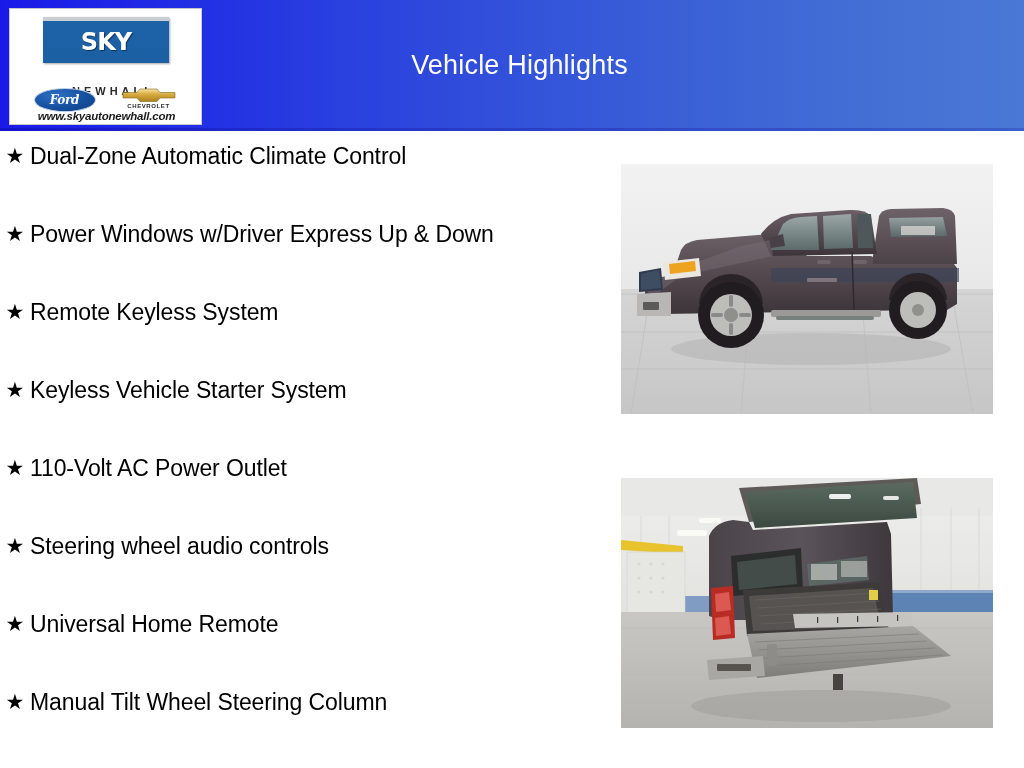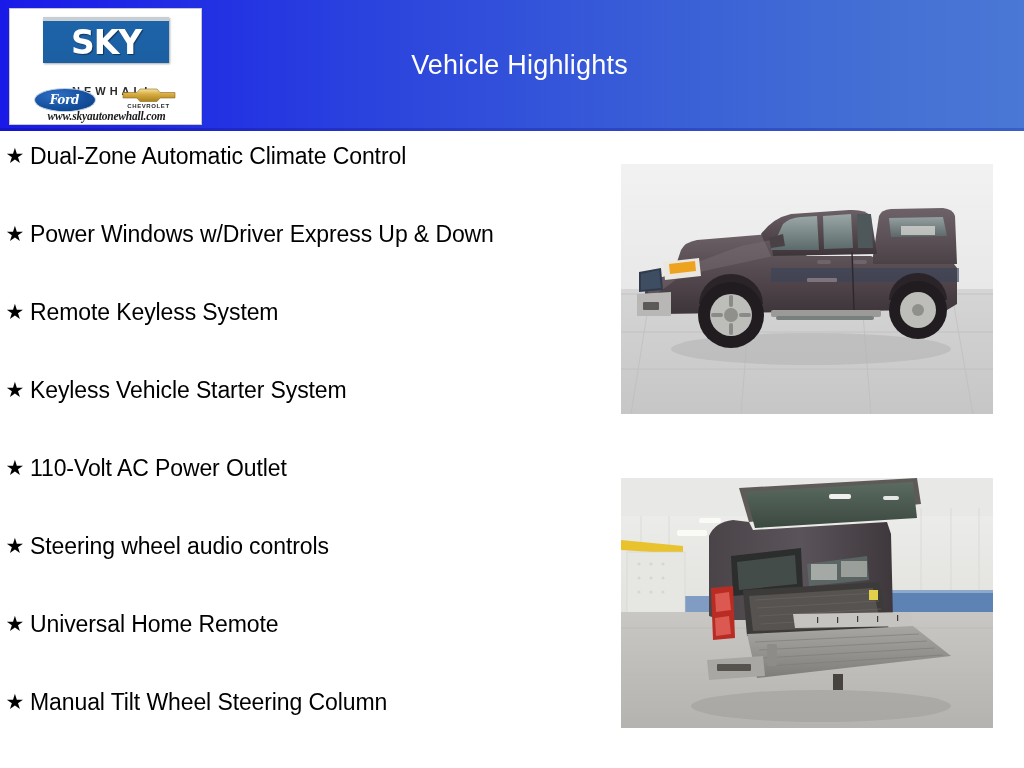--- a/index.html
+++ b/index.html
@@ -79,21 +79,21 @@
   .logo-sky-text {
     position: absolute;
     left: 0; top: 4px;
     width: 126px;
     height: 42px;
     display: flex;
     align-items: center;
     justify-content: center;
     color: #ffffff;
     font-family: "DejaVu Sans", sans-serif;
-    font-size: 33px;
+    font-size: 24px;
     font-weight: bold;
     letter-spacing: -1px;
     text-shadow: 1px 1px 1px rgba(0,0,0,0.45);
   }
   .logo-newhall {
     position: absolute;
     left: 0;
     top: 76px;
     width: 193px;
     text-align: center;
@@ -154,21 +154,21 @@
     font-weight: bold;
     letter-spacing: 0.6px;
     color: #2b2b2b;
   }
   .logo-url {
     position: absolute;
     left: 0;
     top: 101px;
     width: 193px;
     text-align: center;
-    font-family: Liberation Serif, serif;
+    font-family: Liberation Sans, sans-serif;
     font-style: italic;
     font-size: 11.5px;
     font-weight: bold;
     color: #1b1b1b;
     letter-spacing: -0.2px;
   }
 
   
   .features {
     position: absolute;

